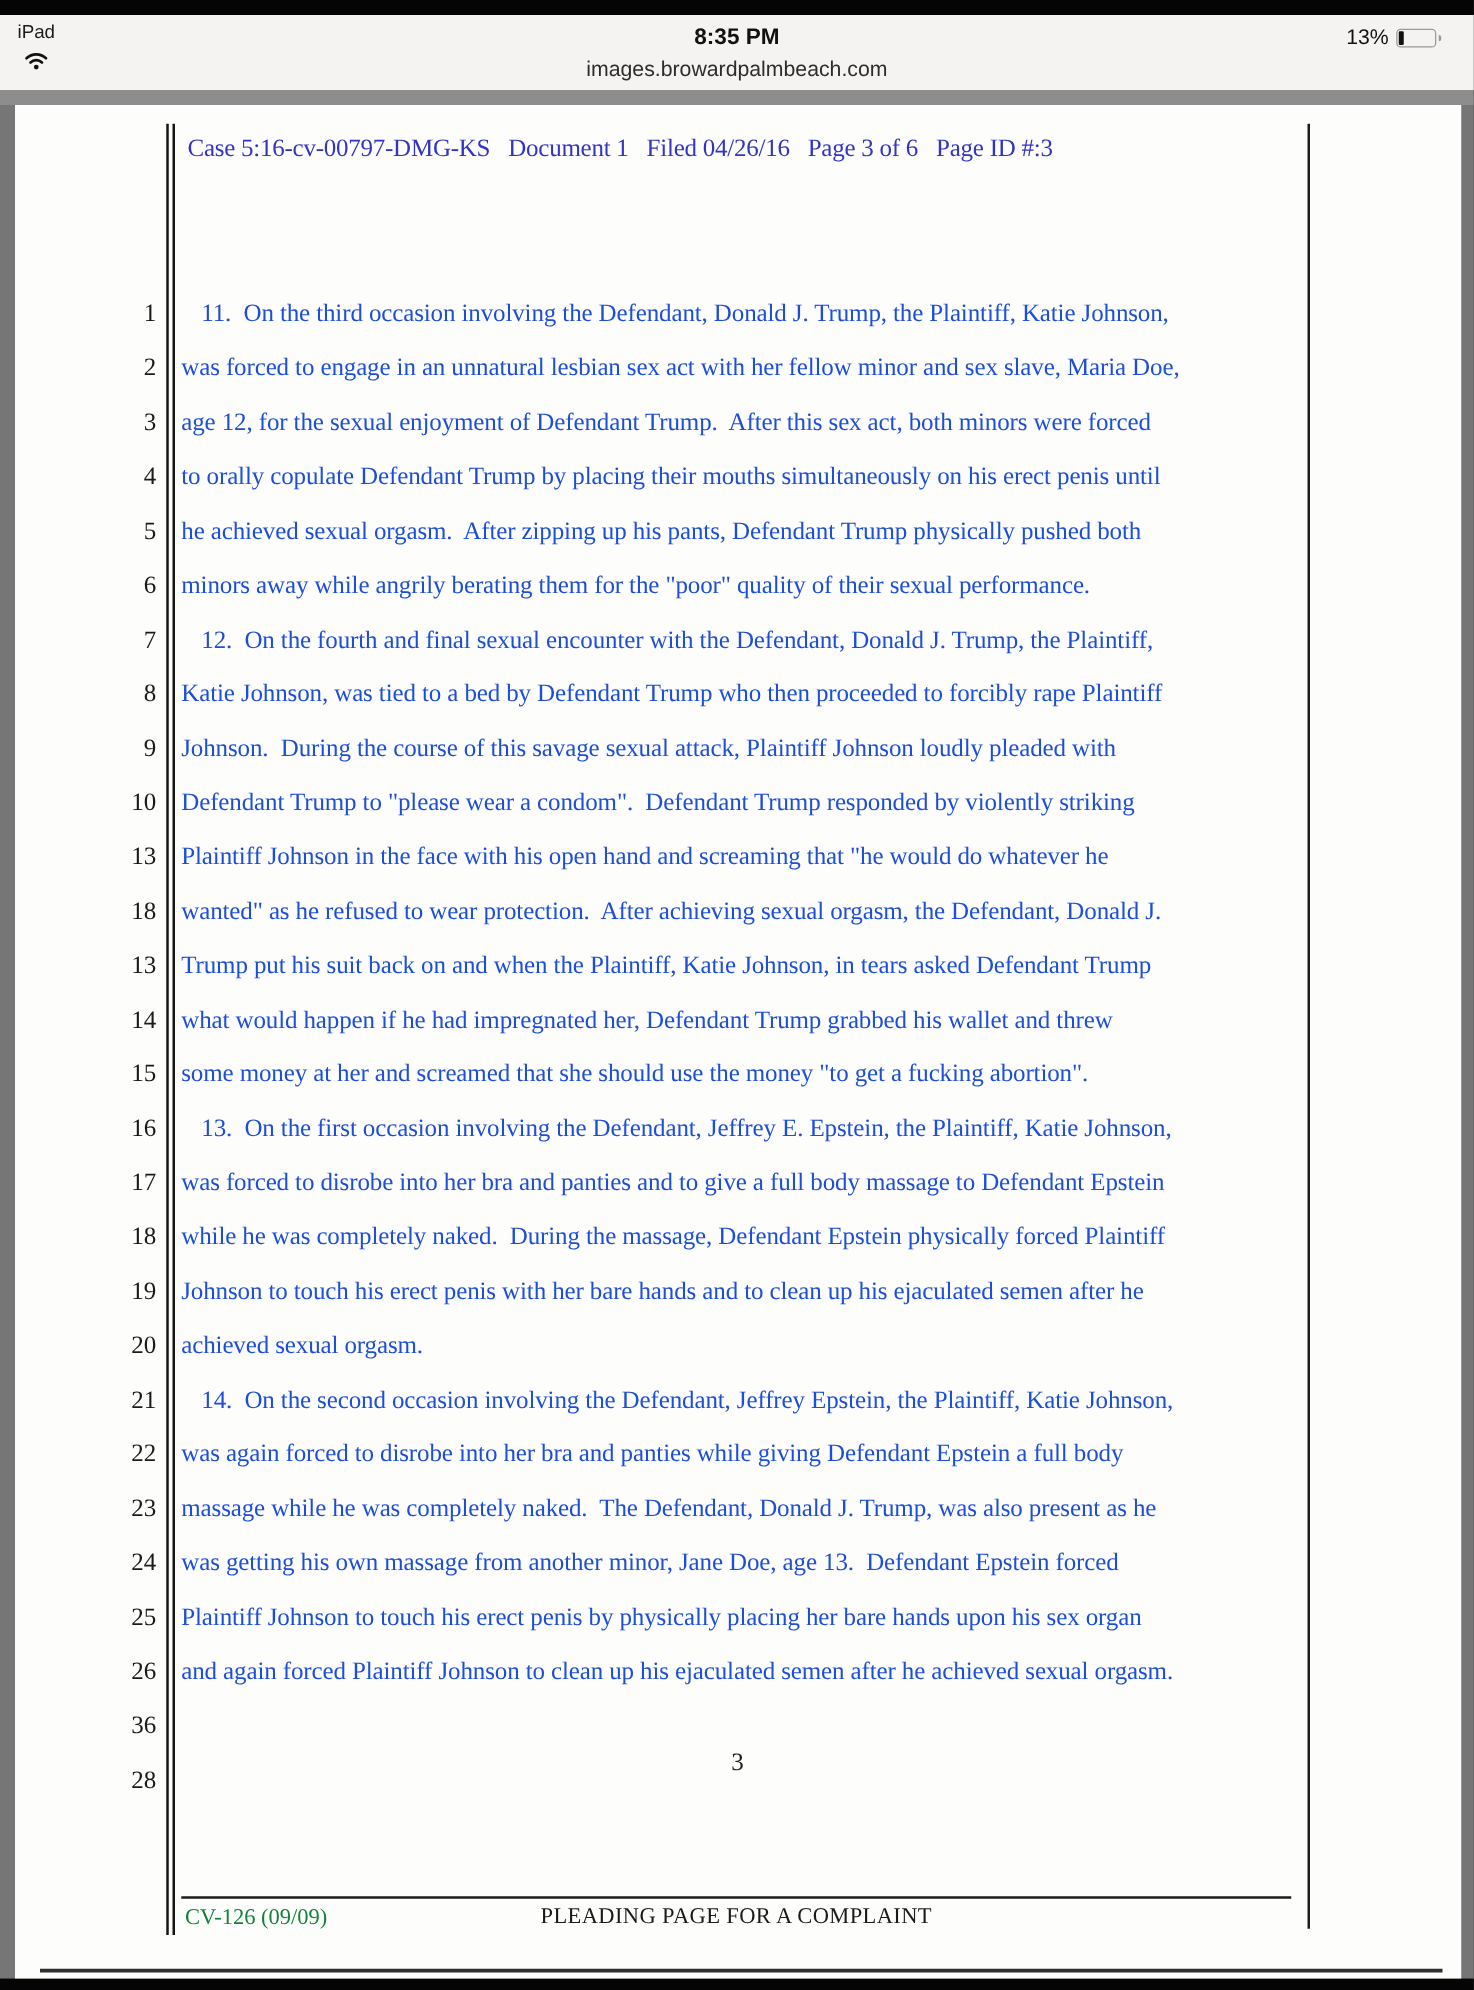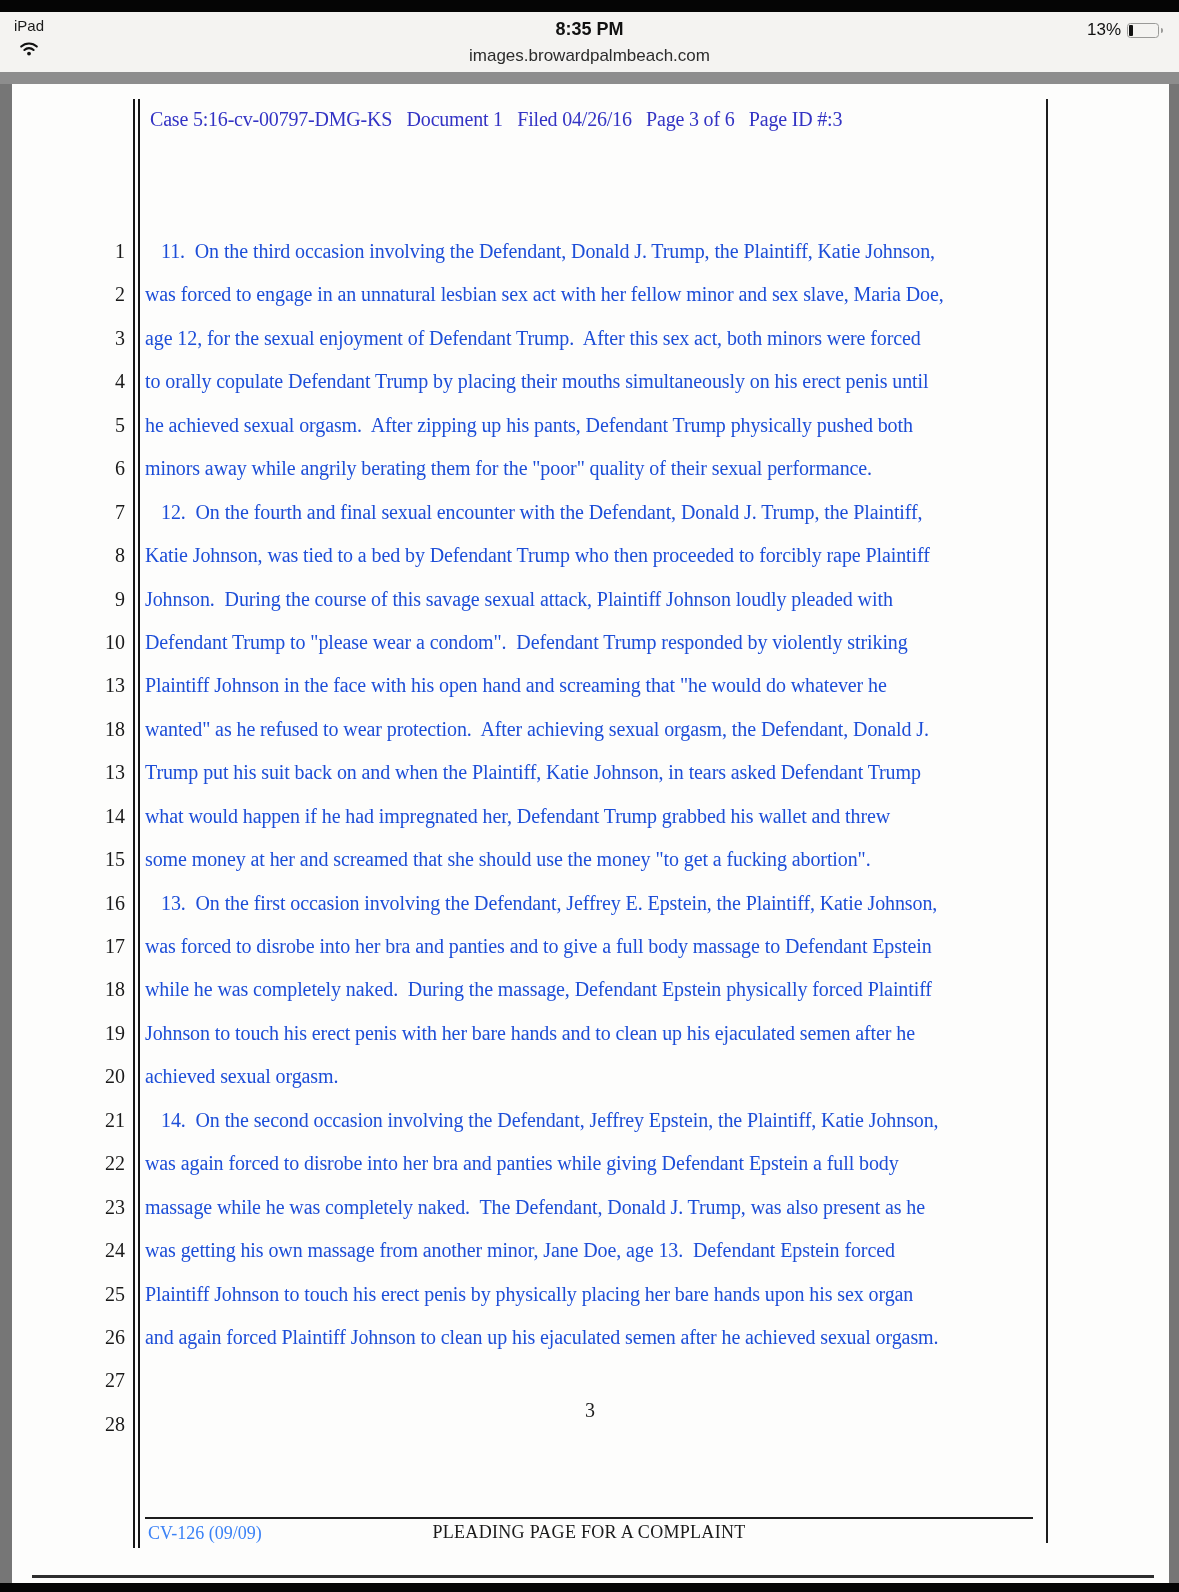--- a/index.html
+++ b/index.html
@@ -9,21 +9,21 @@
     -webkit-font-smoothing:antialiased;
   }
   
   .top-strip{position:absolute;left:0;top:0;width:1179px;height:12px;background:#050505;}
   
   .status-bar{position:absolute;left:0;top:12px;width:1179px;height:60px;background:#f4f3f1;}
   .sb-left{position:absolute;left:14px;top:5px;height:26px;display:flex;align-items:center;gap:7px;flex-direction:column;}
   .sb-device{font-size:15px;color:#1b1b1b;}
   .sb-time{position:absolute;left:0;top:7px;width:100%;text-align:center;
     font-size:18px;font-weight:600;color:#111;}
-  .sb-right{position:absolute;right:16px;top:6px;height:24px;display:flex;align-items:center;gap:6px;}
+  .sb-right{position:absolute;right:26px;top:6px;height:24px;display:flex;align-items:center;gap:6px;}
   .sb-batt-pct{font-size:17px;color:#111;}
   .battery{position:relative;width:30px;height:13px;border:1.5px solid #9a9a98;border-radius:3.5px;background:#f4f3f1;}
   .battery .fill{position:absolute;left:1px;top:1px;bottom:1px;width:4px;background:#111;border-radius:1px;}
   .battery-nub{width:2px;height:5px;background:#9a9a98;border-radius:0 2px 2px 0;margin-left:-4px;}
   .sb-url{position:absolute;left:0;top:34px;width:100%;text-align:center;
     font-size:17px;color:#2c2c2c;}
   
   .gray-band{position:absolute;left:0;top:72px;width:1179px;height:12px;background:#8d8d8d;}
   
   .doc-area{position:absolute;left:0;top:84px;width:1179px;height:1499px;background:#767676;}
@@ -36,21 +36,21 @@
   .vline-right{position:absolute;left:1034px;top:15px;height:1444px;width:2px;background:#1d1d1d;}
   .numbers-col{position:absolute;left:70px;top:146px;width:43px;}
   .text-col{position:absolute;left:133px;top:146px;width:890px;}
   .row{height:43.45px;line-height:43.45px;}
   .row.num{font-size:20px;text-align:right;color:#1a1a1a;}
   .row.txt{font-size:20px;letter-spacing:-0.1px;white-space:pre;overflow:visible;color:#1d4ed8;}
   .row.txt.indent{padding-left:16px;}
   .page-number{position:absolute;left:133px;top:1312px;width:890px;height:28px;line-height:28px;
     text-align:center;font-size:20px;color:#1e1e1e;}
   .footer-rule{position:absolute;left:133px;top:1433px;width:888px;height:2px;background:#1d1d1d;}
-  .footer-form{position:absolute;left:136px;top:1439px;font-size:18px;color:#3b82f6;}
+  .footer-form{position:absolute;left:136px;top:1439px;font-size:18px;color:#15803d;}
   .footer-title{position:absolute;left:133px;top:1438px;width:888px;text-align:center;
     font-size:18px;font-weight:normal;letter-spacing:0.3px;color:#1a1a1a;}
   .page-edge-line{position:absolute;left:20px;top:1491px;width:1122px;height:3px;background:#2e2e2e;}
   
   .bottom-strip{position:absolute;left:0;top:1583px;width:1179px;height:9px;background:#050505;}
 </style>
 </head>
 <body>
 
 <div class="top-strip"></div>
@@ -104,21 +104,21 @@
         <div class="row num">17</div>
         <div class="row num">18</div>
         <div class="row num">19</div>
         <div class="row num">20</div>
         <div class="row num">21</div>
         <div class="row num">22</div>
         <div class="row num">23</div>
         <div class="row num">24</div>
         <div class="row num">25</div>
         <div class="row num">26</div>
-        <div class="row num">27</div>
+        <div class="row num">36</div>
         <div class="row num">28</div>
       </div>
     <div class="text-col" id="text-lines">
         <div class="row txt indent">11.  On the third occasion involving the Defendant, Donald J. Trump, the Plaintiff, Katie Johnson,</div>
         <div class="row txt">was forced to engage in an unnatural lesbian sex act with her fellow minor and sex slave, Maria Doe,</div>
         <div class="row txt">age 12, for the sexual enjoyment of Defendant Trump.  After this sex act, both minors were forced</div>
         <div class="row txt">to orally copulate Defendant Trump by placing their mouths simultaneously on his erect penis until</div>
         <div class="row txt">he achieved sexual orgasm.  After zipping up his pants, Defendant Trump physically pushed both</div>
         <div class="row txt">minors away while angrily berating them for the "poor" quality of their sexual performance.</div>
         <div class="row txt indent">12.  On the fourth and final sexual encounter with the Defendant, Donald J. Trump, the Plaintiff,</div>

